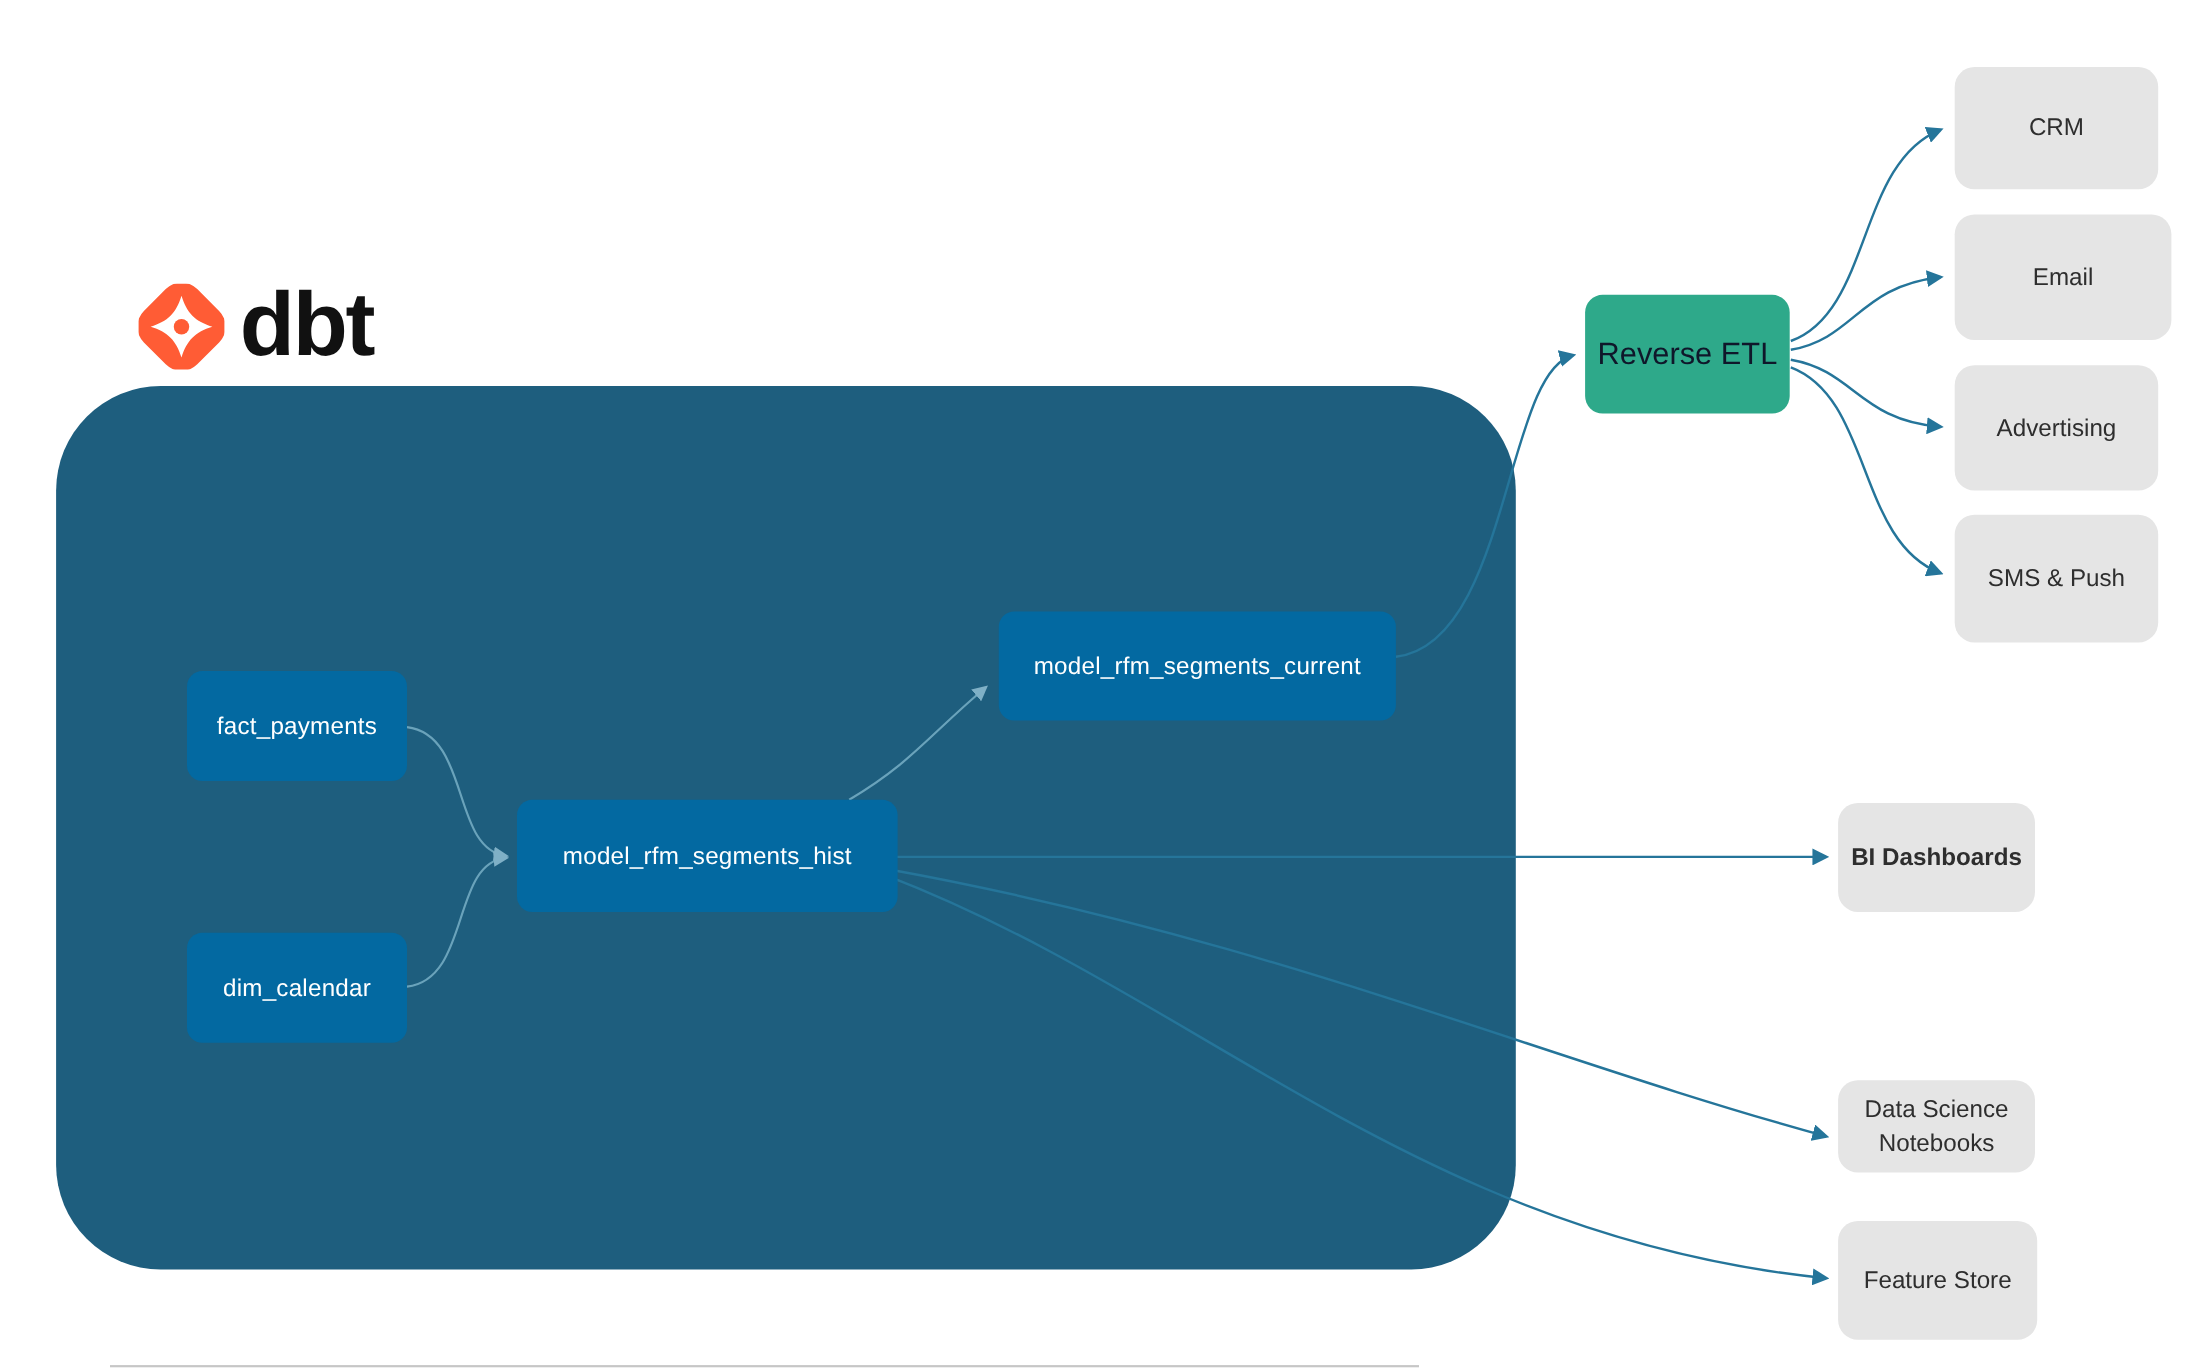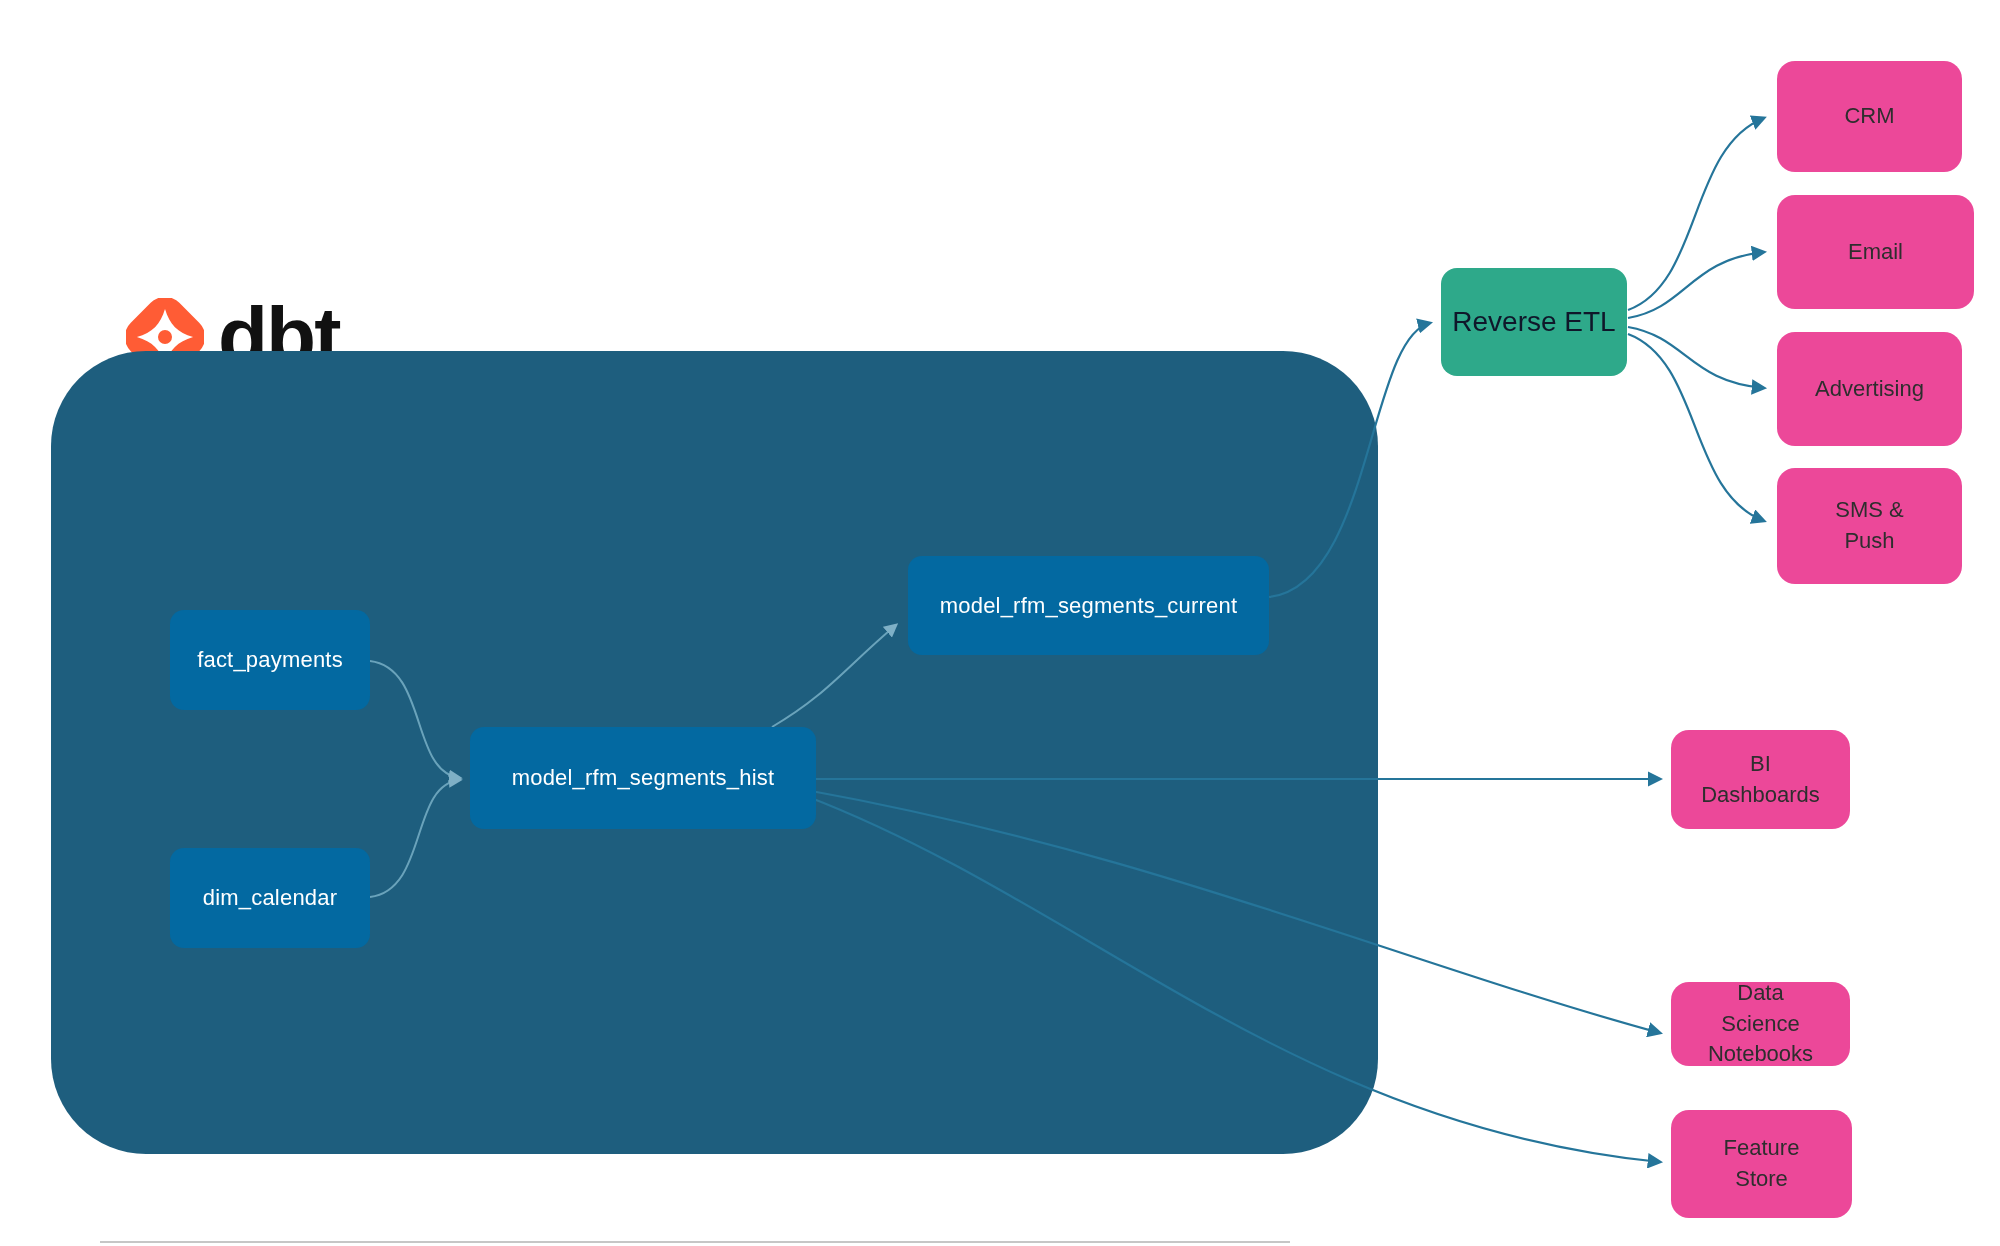--- a/index.html
+++ b/index.html
@@ -36,36 +36,35 @@
     font-size: 22px;
     letter-spacing: 0.2px;
   }
   .green-node {
     background: #2ea98a;
     color: #0f172a;
     border-radius: 16px;
     font-size: 28px;
   }
   .gray-node {
-    background: #ec4899;
+    background: #e5e5e5;
     color: #2e2e2e;
     border-radius: 18px;
     font-size: 22px;
     line-height: 1.4;
-    padding: 0 34px;
+    padding: 0 6px;
   }
 
   
   .logo {
     position: absolute;
     left: 126px; top: 255px;
     display: flex;
     align-items: center;
     gap: 14px;
-    margin-top: 40px;
   }
   .logo-text {
     font-size: 82px;
     font-weight: bold;
     color: #111111;
     letter-spacing: -2px;
     line-height: 1;
     padding-bottom: 6px;
   }
 
@@ -158,21 +157,21 @@
   </div>
 
   <div class="node gray-node" style="left:1777px; top:332px; width:185px; height:114px;">
     <span>Advertising</span>
   </div>
 
   <div class="node gray-node" style="left:1777px; top:468px; width:185px; height:116px;">
     <span>SMS &amp; Push</span>
   </div>
 
-  <div class="node gray-node" style="left:1671px; top:730px; width:179px; height:99px;">
+  <div class="node gray-node" style="left:1671px; top:730px; width:179px; height:99px;font-weight:bold;">
     <span>BI Dashboards</span>
   </div>
 
   <div class="node gray-node" style="left:1671px; top:982px; width:179px; height:84px;">
     <span>Data Science Notebooks</span>
   </div>
 
   <div class="node gray-node" style="left:1671px; top:1110px; width:181px; height:108px;">
     <span>Feature Store</span>
   </div>

